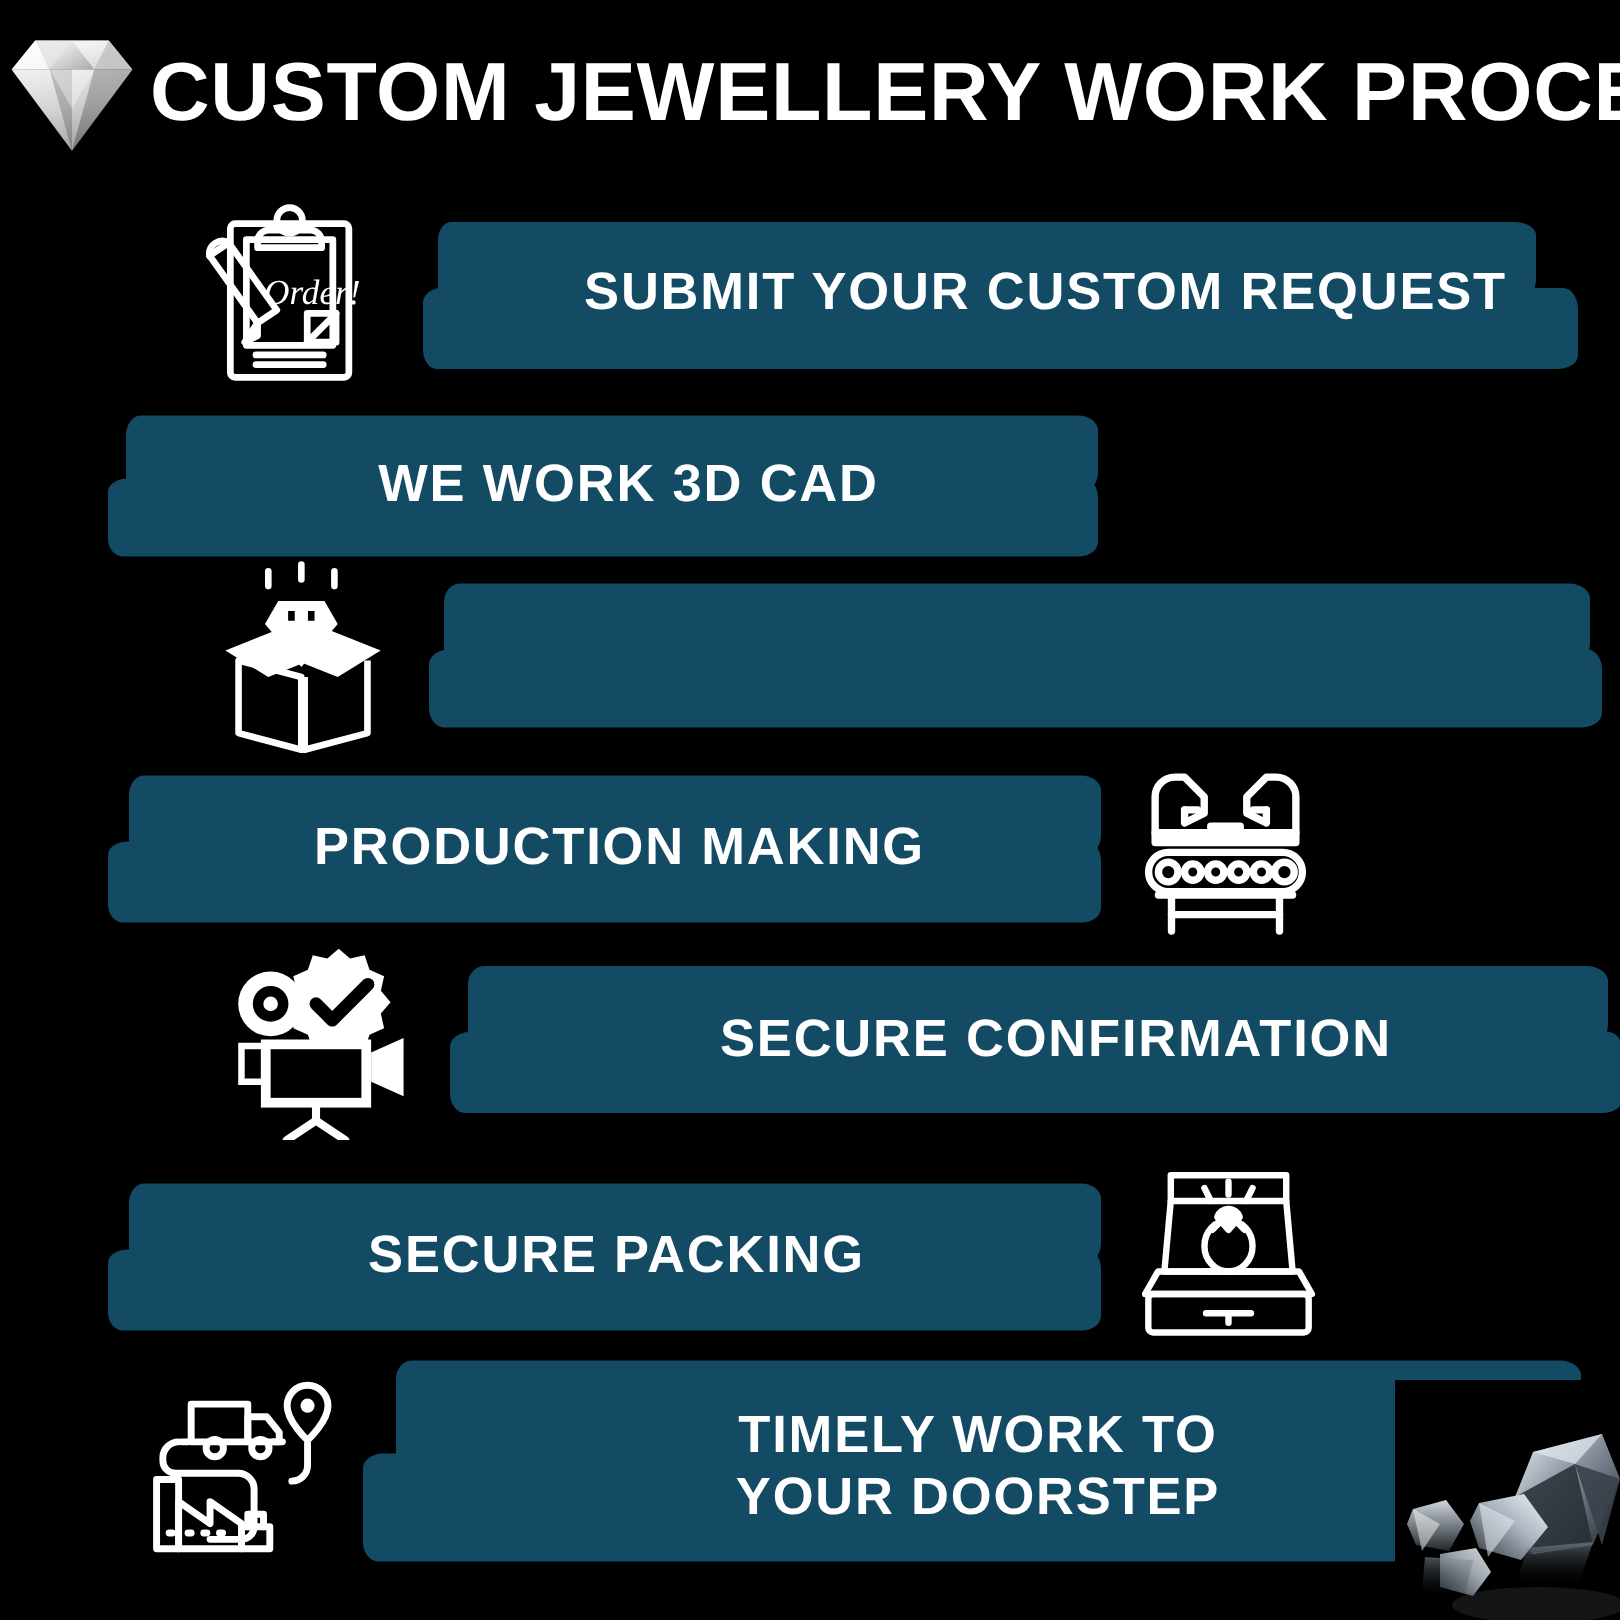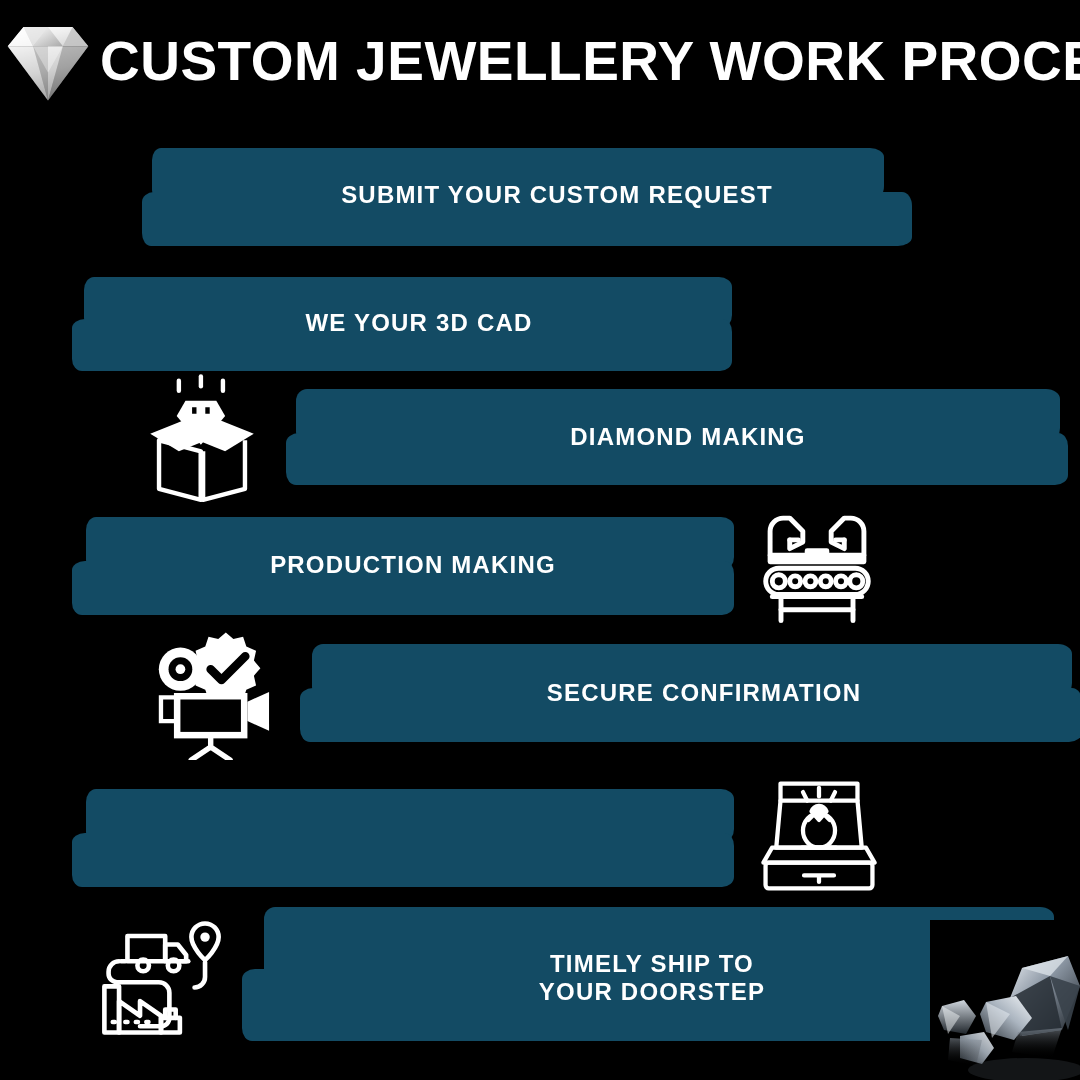--- a/index.html
+++ b/index.html
@@ -49,21 +49,21 @@
   }
   .banner .stroke-top,
   .banner .stroke-bot{
     position:absolute;left:0;
     background:#134B64;
   }
   .banner .label{
     position:relative;z-index:5;
     color:#ffffff;
     font-weight:900;
-    font-size:24px;
+    font-size:35px;
     letter-spacing:1.2px;
     text-align:center;
     line-height:1.16;
     white-space:pre-line;
     padding:0 14px;
   }
 
   
   .corner-gems{
     position:absolute;right:0;bottom:0;width:150px;height:160px;
@@ -108,34 +108,53 @@
       <polygon points="67,30 96,30 50,92" fill="#8a8a8a" opacity=".5"></polygon>
       <polygon points="33,30 67,30 50,60" fill="#ffffff" opacity=".35"></polygon>
     </svg>
   </span>
 
   <div class="page-title">CUSTOM  JEWELLERY WORK PROCESS</div>
 </div>
 
 <div class="row" style="left:122px;top:130px;width:960px;">
 
+  <div class="icon-box" style="width:140px;height:130px;">
+    <svg viewBox="0 0 120 118" width="132" height="126">
+      <g fill="none" stroke="#fff" stroke-width="4.2" stroke-linejoin="round" stroke-linecap="round">
+        <rect x="24" y="16" width="74" height="96" rx="3"></rect>
+        <rect x="34" y="26" width="54" height="66"></rect>
+        <path d="M48 20 h26 a7 7 0 0 1 7 7 v4 h-40 v-4 a7 7 0 0 1 7 -7 z"></path>
+        <circle cx="61" cy="14" r="8"></circle>
+        <path d="M40 98 h42"></path>
+        <path d="M40 104 h42"></path>
+        <path d="M72 72 h18 v18 h-18 z"></path>
+        <path d="M72 90 l18 -18"></path>
+
+        <path d="M11 36 l12 -8 l30 42 l-12 8 z"></path>
+        <path d="M11 36 a8 8 0 0 1 12 -8"></path>
+        <path d="M41 78 l-8 12 l8 -4 z" fill="#fff"></path>
+      </g>
+      <text x="45" y="66" font-family="'Liberation Serif',serif" font-style="italic" font-size="22" fill="#fff">Order!</text>
+    </svg>
+  </div>
 
   <div class="banner" style="width:760px;height:110px;margin-left:30px;">
     <div class="stroke-top" style="top:8px;width:732px;height:52px;border-radius:9px 14px 10px 8px / 12px 9px 14px 10px;"></div>
     <div class="stroke-bot" style="top:52px;left:-10px;width:770px;height:54px;border-radius:12px 10px 14px 9px / 10px 14px 9px 13px;"></div>
     <div class="label" style="margin-left:50px;">SUBMIT YOUR CUSTOM REQUEST</div>
   </div>
 </div>
 
 <div class="row" style="left:72px;top:258px;width:1010px;">
 
   <div class="banner" style="width:668px;height:104px;">
     <div class="stroke-top" style="top:6px;left:12px;width:648px;height:50px;border-radius:10px 13px 9px 12px / 13px 10px 12px 9px;"></div>
     <div class="stroke-bot" style="top:48px;left:0px;width:660px;height:52px;border-radius:13px 9px 12px 10px / 9px 13px 10px 12px;"></div>
-    <div class="label" style="margin-left:26px;">WE YOUR 3D CAD</div>
+    <div class="label" style="margin-left:26px;">WE WORK 3D CAD</div>
   </div>
 
 </div>
 
 <div class="row" style="left:140px;top:372px;width:942px;">
 
   <div class="icon-box" style="width:124px;height:126px;">
     <svg viewBox="0 0 110 118" width="124" height="130">
       <g stroke="#fff" fill="none" stroke-width="4" stroke-linejoin="round" stroke-linecap="round">
         <path d="M34 8 v9"></path>
@@ -152,21 +171,20 @@
         <path d="M16 62 v44 l38 10 v-44 z"></path>
         <path d="M94 62 v44 l-38 10 v-44"></path>
         <path d="M54 72 v44"></path>
       </g>
     </svg>
   </div>
 
   <div class="banner" style="width:790px;height:108px;margin-left:22px;">
     <div class="stroke-top" style="top:6px;left:10px;width:764px;height:52px;border-radius:11px 14px 9px 13px / 12px 10px 13px 9px;"></div>
     <div class="stroke-bot" style="top:50px;left:0px;width:782px;height:52px;border-radius:13px 10px 13px 10px / 10px 13px 10px 13px;"></div>
-    <div class="label" style="margin-left:14px;">DIAMOND MAKING</div>
   </div>
 </div>
 
 <div class="row" style="left:72px;top:500px;width:1010px;">
 
   <div class="banner" style="width:672px;height:108px;">
     <div class="stroke-top" style="top:6px;left:14px;width:648px;height:52px;border-radius:10px 13px 9px 12px / 13px 10px 12px 9px;"></div>
     <div class="stroke-bot" style="top:50px;left:0px;width:662px;height:54px;border-radius:13px 9px 12px 10px / 9px 13px 10px 12px;"></div>
     <div class="label" style="margin-left:10px;">PRODUCTION MAKING</div>
   </div>
@@ -226,20 +244,21 @@
     <div class="stroke-bot" style="top:50px;left:0px;width:782px;height:54px;border-radius:13px 10px 13px 10px / 10px 13px 10px 13px;"></div>
     <div class="label" style="margin-left:18px;">SECURE CONFIRMATION</div>
   </div>
 </div>
 
 <div class="row" style="left:72px;top:772px;width:1010px;">
 
   <div class="banner" style="width:672px;height:108px;">
     <div class="stroke-top" style="top:6px;left:14px;width:648px;height:52px;border-radius:10px 13px 9px 12px / 13px 10px 12px 9px;"></div>
     <div class="stroke-bot" style="top:50px;left:0px;width:662px;height:54px;border-radius:13px 9px 12px 10px / 9px 13px 10px 12px;"></div>
+    <div class="label" style="margin-left:6px;">SECURE  PACKING</div>
   </div>
 
   <div class="icon-box" style="width:126px;height:120px;margin-left:12px;">
     <svg viewBox="0 0 116 112" width="124" height="120">
       <g fill="none" stroke="#fff" stroke-width="4" stroke-linejoin="round" stroke-linecap="round">
 
         <path d="M22 6 h72 v16 h-72 z"></path>
         <path d="M22 22 l-4 44 h80 l-4 -44"></path>
 
         <path d="M14 66 h88 l8 14 h-104 z"></path>
@@ -280,21 +299,21 @@
         <path d="M16 104 h2 M28 104 h2 M38 104 h2 M48 104 h2"></path>
         <path d="M62 100 h18 v14 h-18 z"></path>
         <path d="M66 100 v-8 h10 v8"></path>
       </g>
     </svg>
   </div>
 
   <div class="banner" style="width:820px;height:150px;margin-left:16px;">
     <div class="stroke-top" style="top:4px;left:22px;width:790px;height:74px;border-radius:11px 14px 9px 13px / 12px 10px 13px 9px;"></div>
     <div class="stroke-bot" style="top:66px;left:0px;width:800px;height:72px;border-radius:13px 10px 13px 10px / 10px 13px 10px 13px;"></div>
-    <div class="label" style="margin-left:0px;">TIMELY SHIP TO
+    <div class="label" style="margin-left:0px;">TIMELY WORK TO
 YOUR DOORSTEP</div>
   </div>
 </div>
 
 <div class="corner-gems">
   <svg viewBox="0 0 150 160" width="150" height="160">
     <defs>
       <linearGradient id="dA" x1="0" y1="0" x2="1" y2="1">
         <stop offset="0%" stop-color="#e9edf2"></stop>
         <stop offset="40%" stop-color="#8e99a6"></stop>

